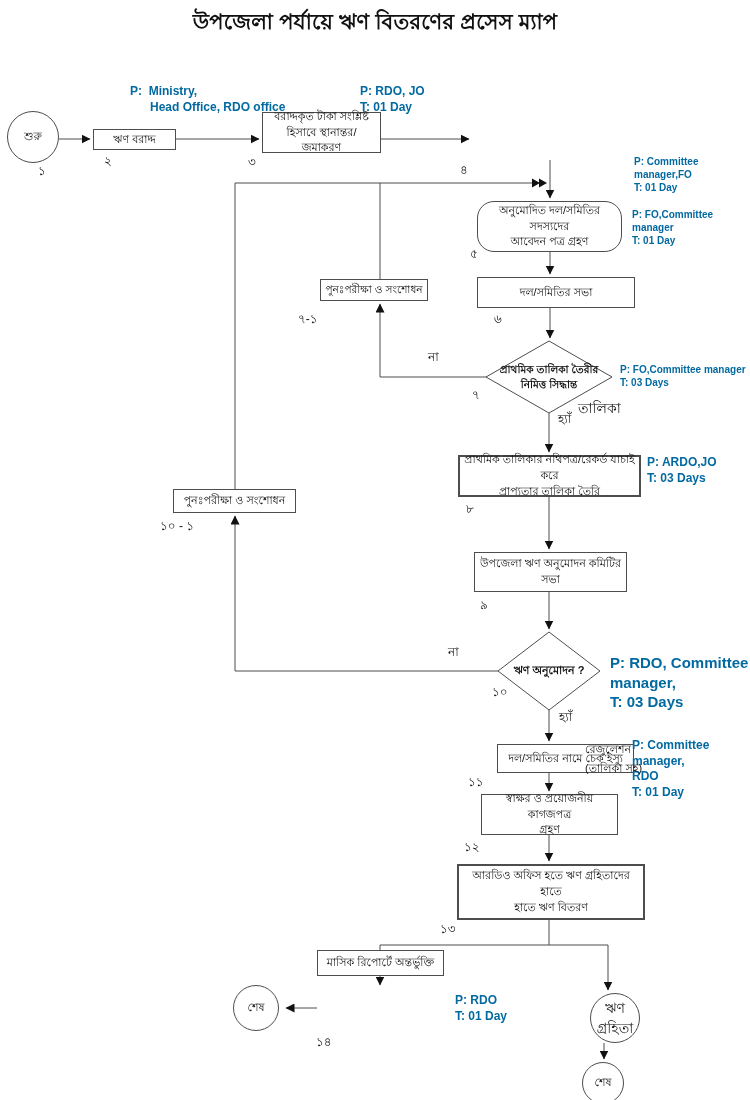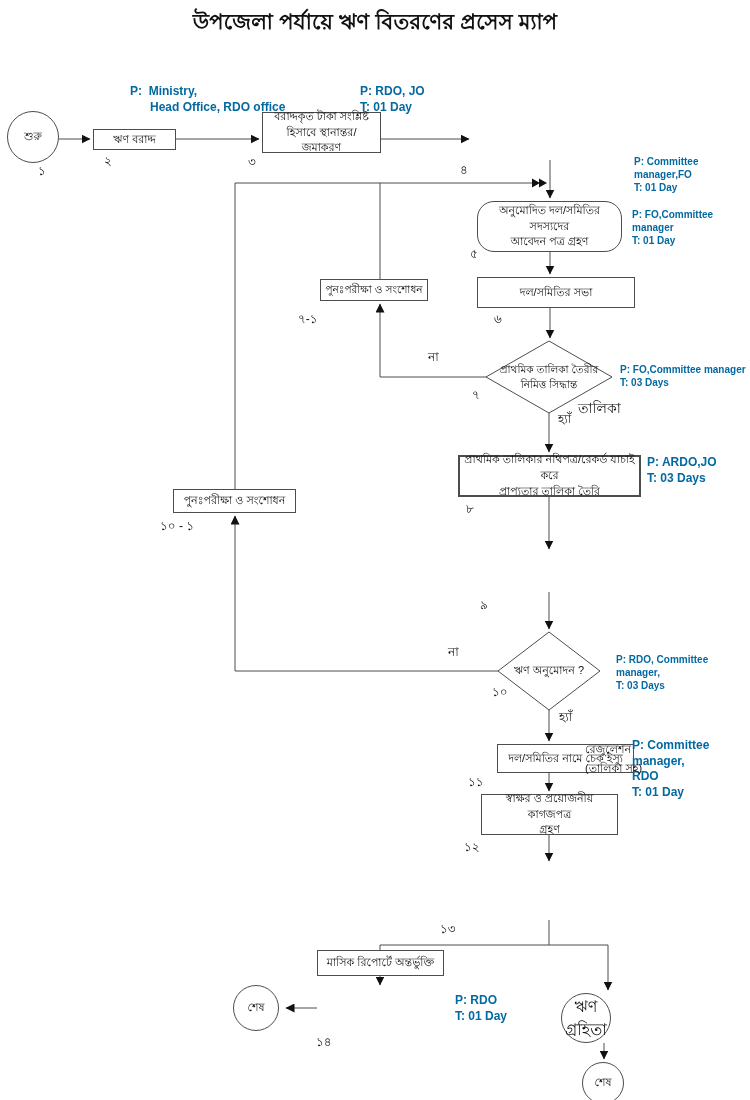--- a/index.html
+++ b/index.html
@@ -15,21 +15,21 @@
   }
   .node{
     position:absolute;display:flex;align-items:center;justify-content:center;
     text-align:center;white-space:pre-line;font-size:11px;line-height:1.45;
     color:#111;box-sizing:border-box;
   }
   .box{border:1px solid #4d4d4d;background:#fff;padding:1px 4px;}
   .thick{border-width:2px;}
   .circle{border:1px solid #4d4d4d;border-radius:50%;background:#fff;}
   .dtext{position:absolute;display:flex;align-items:center;justify-content:center;
-    text-align:center;white-space:pre-line;font-size:10.5px;line-height:1.4;}
+    text-align:center;white-space:pre-line;font-size:10.5px;line-height:1.4;font-weight:bold;}
   .num{position:absolute;font-size:12px;color:#111;white-space:nowrap;}
   .ann{position:absolute;font-size:12px;font-weight:600;line-height:1.3;
     white-space:pre-line;color:#0369a1;}
   .ann.small{font-size:10px;}
   .ann.pre{white-space:pre;}
   .edge-label{position:absolute;font-size:12px;color:#111;white-space:pre-line;}
   .edge-label.big{font-size:14px;}
 </style>
 </head>
 <body>
@@ -113,57 +113,60 @@
 নিমিত্ত সিদ্ধান্ত</div>
   <div class="num" style="left:472px;top:386px;">৭</div>
 
   <div class="node box thick" style="left:458px;top:455px;width:183px;height:42px;">প্রাথমিক তালিকার নথিপত্র/রেকর্ড যাচাই করে
 প্রাপ্যতার তালিকা তৈরি</div>
   <div class="num" style="left:466px;top:500px;">৮</div>
 
   <div class="node box" style="left:173px;top:489px;width:123px;height:24px;">পুনঃপরীক্ষা ও সংশোধন</div>
   <div class="num" style="left:160px;top:517px;">১০ - ১</div>
 
+  <div class="node box" style="left:474px;top:552px;width:153px;height:40px;">উপজেলা ঋণ অনুমোদন কমিটির সভা</div>
   <div class="num" style="left:480px;top:596px;">৯</div>
 
   <div class="dtext" style="left:494px;top:657px;width:110px;height:28px;font-size:11px;">ঋণ অনুমোদন ?</div>
   <div class="num" style="left:492px;top:683px;">১০</div>
 
   <div class="node box" style="left:481px;top:744px;width:137px;height:29px;margin-left:16px;">দল/সমিতির নামে চেক ইস্যু</div>
   <div class="num" style="left:468px;top:773px;">১১</div>
 
   <div class="node box" style="left:481px;top:794px;width:137px;height:41px;">স্বাক্ষর ও প্রয়োজনীয় কাগজপত্র
 গ্রহণ</div>
   <div class="num" style="left:464px;top:838px;">১২</div>
 
+  <div class="node box thick" style="left:457px;top:864px;width:188px;height:56px;">আরডিও অফিস হতে ঋণ  গ্রহিতাদের হাতে
+হাতে ঋণ  বিতরণ</div>
   <div class="num" style="left:440px;top:920px;">১৩</div>
 
   <div class="node box" style="left:317px;top:950px;width:127px;height:26px;">মাসিক রিপোর্টে অন্তর্ভুক্তি</div>
   <div class="num" style="left:316px;top:1033px;">১৪</div>
 
   <div class="node circle" style="left:233px;top:985px;width:46px;height:46px;">শেষ</div>
 
-  <div class="node circle" style="left:561px;top:993px;width:50px;height:50px;font-size:16px;">ঋণ
+  <div class="node circle" style="left:590px;top:993px;width:50px;height:50px;font-size:14px;">ঋণ
 গ্রহিতা</div>
 
   <div class="node circle" style="left:582px;top:1062px;width:42px;height:42px;">শেষ</div>
 
   <div class="ann pre" style="left:130px;top:84px;">P:  Ministry,
       Head Office, RDO office</div>
   <div class="ann" style="left:360px;top:84px;">P:  RDO, JO
 T:  01 Day</div>
   <div class="ann small" style="left:634px;top:112px;margin-top:43px;">P:  Committee manager,FO
 T:  01 Day</div>
   <div class="ann small" style="left:632px;top:208px;">P:  FO,Committee manager
 T:  01 Day</div>
   <div class="ann small" style="left:620px;top:363px;">P:  FO,Committee manager
 T:  03 Days</div>
   <div class="ann" style="left:647px;top:455px;">P: ARDO,JO
 T:  03 Days</div>
-  <div class="ann" style="left:610px;top:653px;font-size:10px;margin-left:6px;">P: RDO, Committee manager,
+  <div class="ann" style="left:610px;top:653px;font-size:15px;">P: RDO, Committee manager,
 T:  03 Days</div>
   <div class="ann" style="left:632px;top:738px;">P: Committee manager,
 RDO
 T:  01 Day</div>
   <div class="ann" style="left:455px;top:993px;">P: RDO
 T:  01 Day</div>
 
   <div class="edge-label" style="left:428px;top:348px;">না</div>
   <div class="edge-label" style="left:558px;top:410px;">হ্যাঁ</div>
   <div class="edge-label big" style="left:578px;top:397px;">তালিকা</div>

